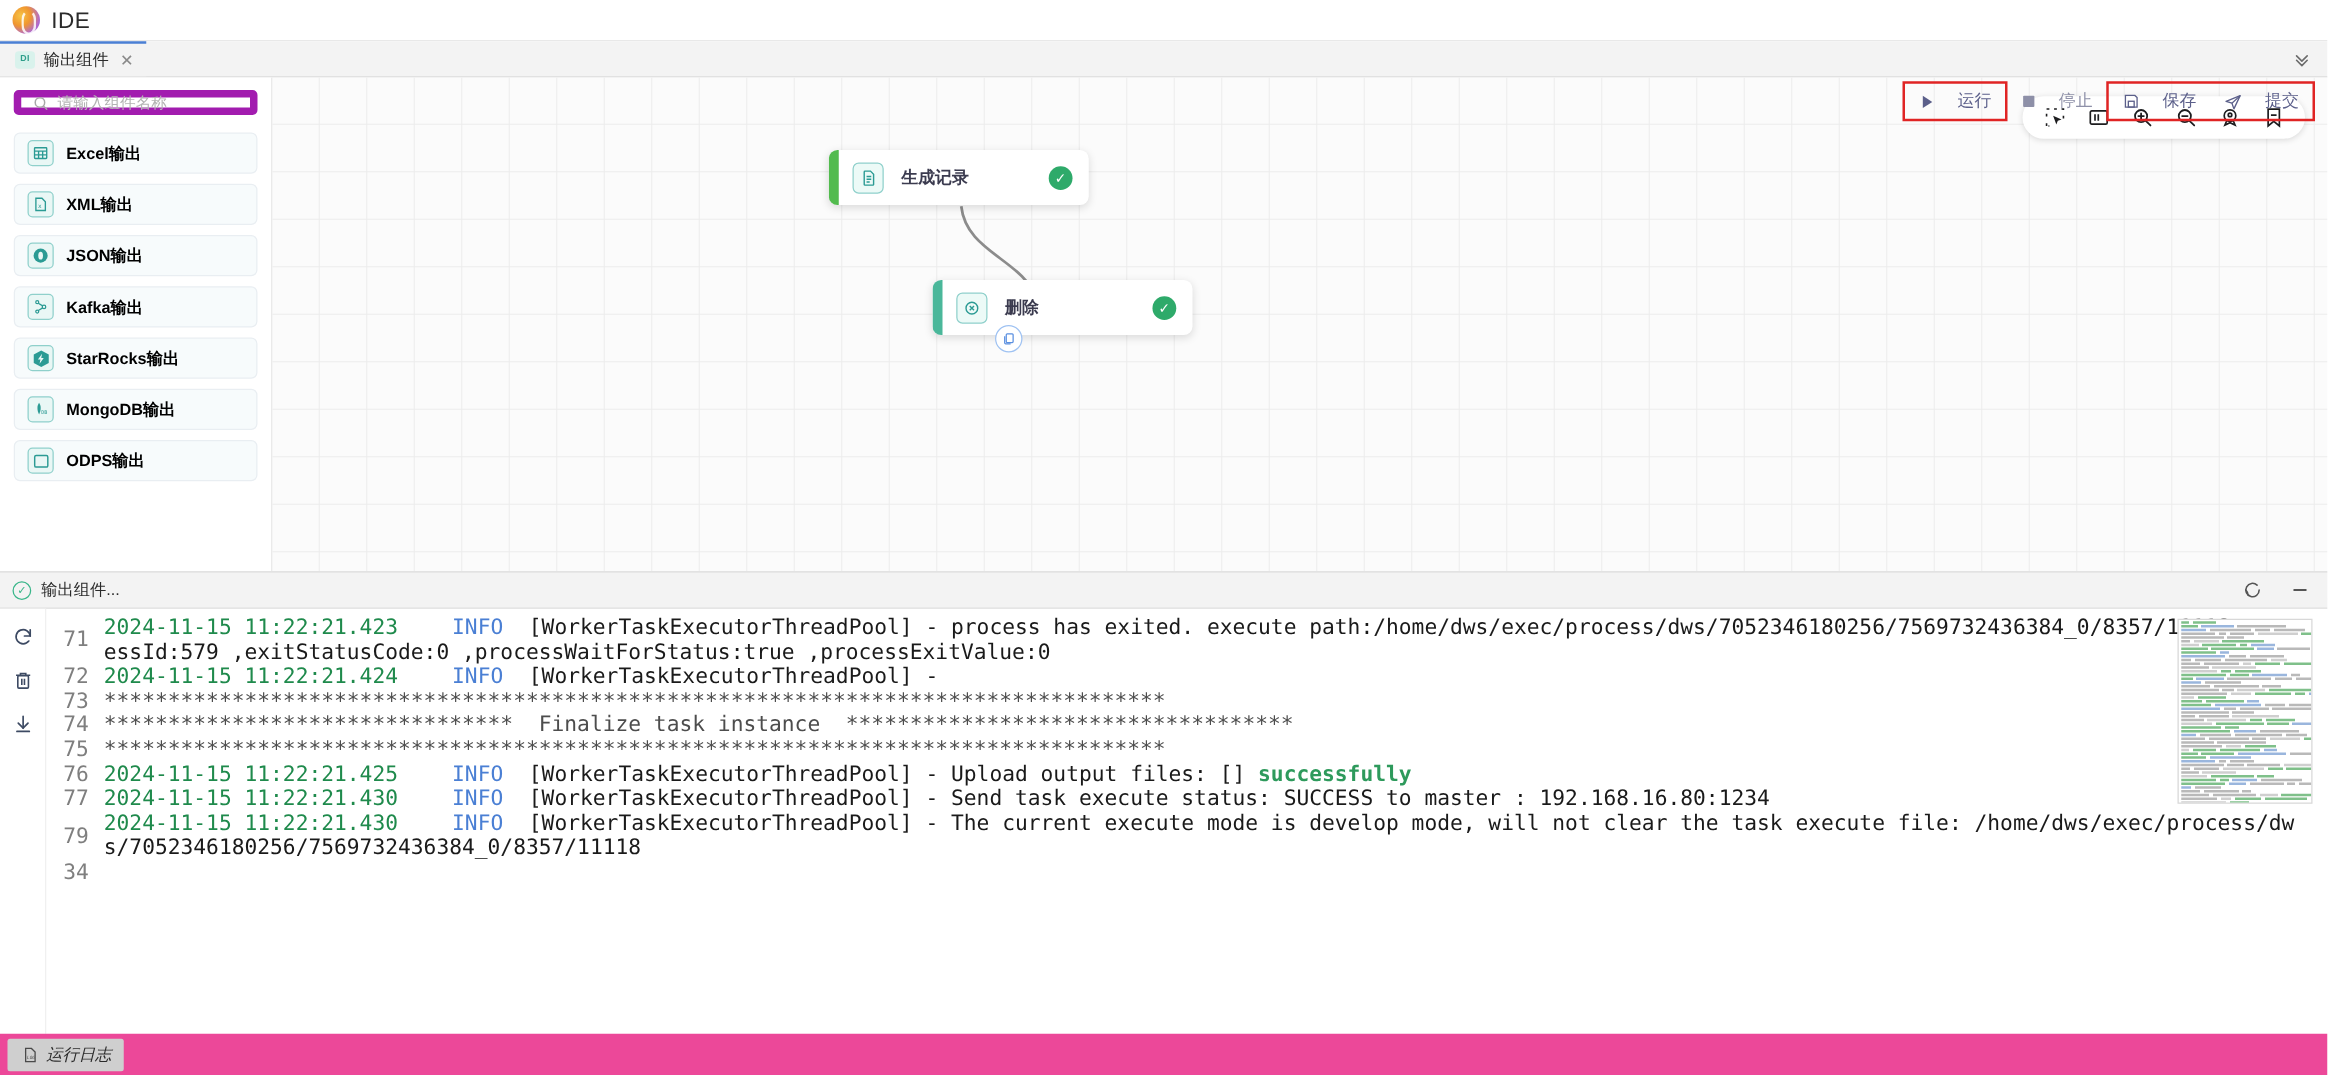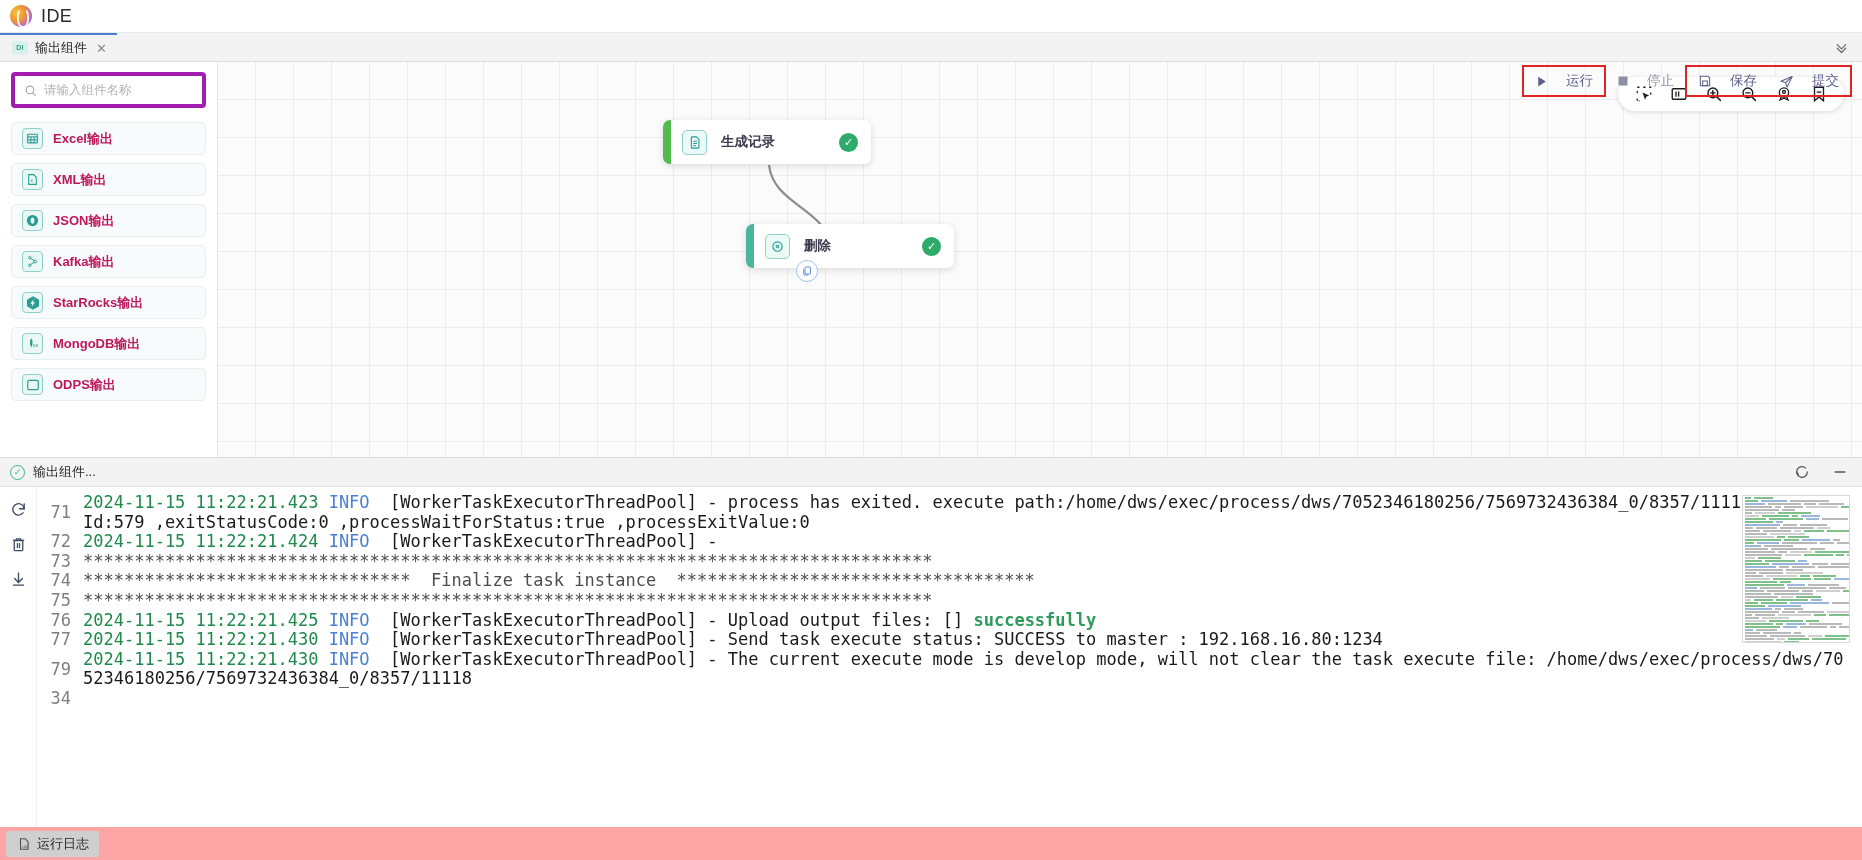--- a/index.html
+++ b/index.html
@@ -55,37 +55,37 @@
 
   
   .workspace { display: flex; height: 424px; }
 
   
   .palette {
     width: 218px; background: #ffffff; border-right: 1px solid #e4e4e4;
     padding: 10px 11px 0 11px; overflow: hidden; position: relative;
   }
   .search-box {
-    height: 36px; border: 4px solid #a21caf; border-radius: 4px;
+    height: 20px; border: 6px solid #a21caf; border-radius: 4px;
     display: flex; align-items: center; gap: 7px; padding: 0 9px;
     background: #fff; margin-bottom: 14px;
   }
   .search-box .ph { color: #b3b3b3; font-size: 12.5px; }
   .pal-item {
     height: 33px; border: 1px solid #e9eef2; border-radius: 5px;
     background: #f7fbfc; display: flex; align-items: center; gap: 10px;
     padding: 0 10px; margin-bottom: 8px; cursor: pointer;
   }
   .pal-ico {
     width: 21px; height: 21px; flex: none; border-radius: 4px;
     border: 1px solid #8fd0cb; background: #e9f7f5;
     display: flex; align-items: center; justify-content: center;
     color: #2b9b94;
   }
-  .pal-label { font-size: 13px; font-weight: bold; color: #be185d; }
+  .pal-label { font-size: 13px; font-weight: bold; color: #000000; }
 
   
   .canvas {
     flex: 1; position: relative; overflow: hidden;
     background-color: #fbfbfb;
     background-image:
       linear-gradient(to right, #ececec 1px, transparent 1px),
       linear-gradient(to bottom, #ececec 1px, transparent 1px);
     background-size: 38px 38px;
     background-position: -1px -1px;
@@ -172,34 +172,34 @@
     display: flex; align-items: center;
     font-family: "DejaVu Sans Mono", "Liberation Mono", monospace;
     font-size: 17px; line-height: 19.6px; white-space: pre; color: #1a1a1a;
   }
   .ln {
     width: 46px; flex: none; text-align: right; padding-right: 12px;
     color: #7f7f7f; user-select: none;
   }
   .ltxt { white-space: pre-wrap; word-break: break-all; padding-right: 10px; }
   .ts { color: #1f8a4c; }
-  .lvl { color: #4a7fd4; }
+  .lvl { color: #4a7fd4; margin-left: 33px; }
   .ok { color: #2e9a5c; font-weight: bold; }
   .stars { color: #4d4d4d; }
 
   .minimap {
     position: absolute; right: 12px; top: 8px; width: 108px; height: 148px;
     border: 1px solid #d8d8d8; background: #fff; overflow: hidden; z-index: 3;
   }
   .mm-row { height: 2px; margin: 1px 0 0 2px; }
 
   
   .statusbar {
     position: absolute; left: 0; right: 0; bottom: 0; height: 33px;
-    background: #fca5a5; display: flex; align-items: center; padding-left: 6px;
+    background: #ec4899; display: flex; align-items: center; padding-left: 6px; font-style: italic;
   }
   .sb-item {
     display: flex; align-items: center; gap: 6px; height: 26px;
     padding: 0 10px; font-size: 13px; color: #2b2b2b; background: #cfcfcf;
     border-radius: 2px; cursor: pointer;
   }
   .sb-ico { width: 15px; height: 15px; color: #4a4a4a; display:flex;align-items:center;justify-content:center;}
   svg { display: block; }
 </style>
 </head>

